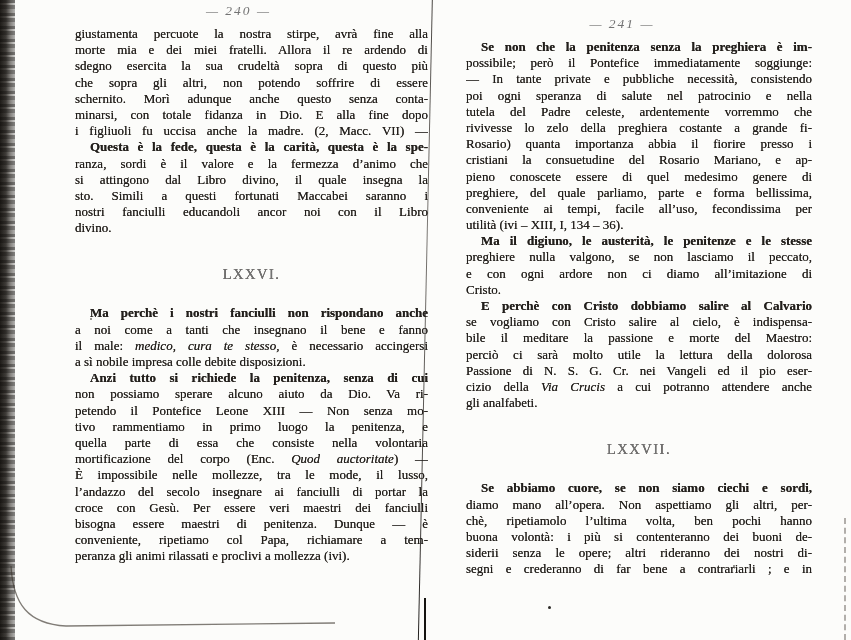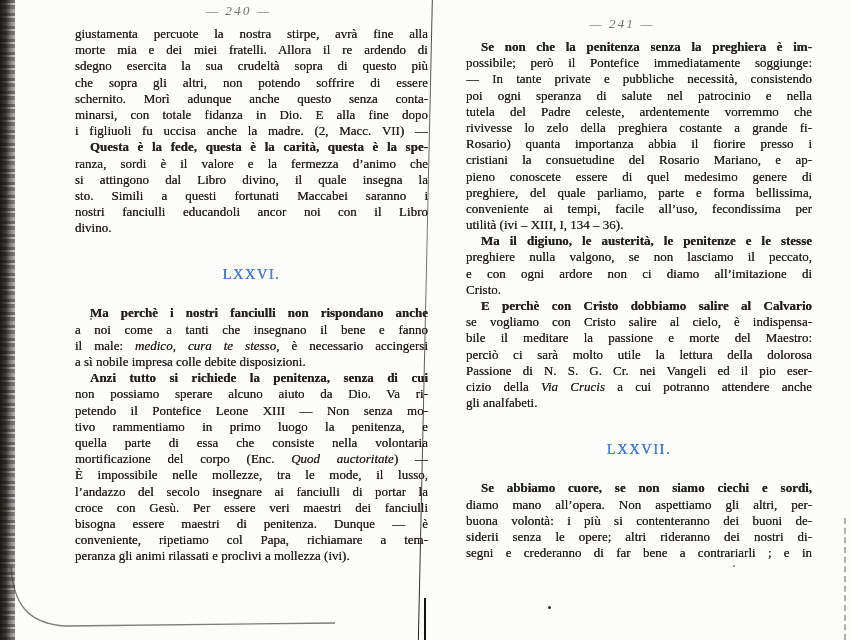--- a/index.html
+++ b/index.html
@@ -55,21 +55,21 @@
     font-size:13px;line-height:16.2px;height:16.2px;
     text-align:justify;text-align-last:justify;
     white-space:normal;overflow:hidden;
     text-shadow:0 0 0.35px rgba(30,25,18,0.85);
   }
   .line.indent{padding-left:15px;font-weight:bold;}
   .line.flush{text-align-last:left;}
   .it{font-style:italic;}
   .section-heading{
     text-align:center;font-size:14.5px;letter-spacing:1.5px;
-    margin:30px 0 22px 0;color:#3b82f6;
+    margin:30px 0 22px 0;color:#737373;
     text-shadow:0 0 0.35px rgba(30,25,18,0.85);
   }
 </style>
 </head>
 <body>
 
 <div class="scan-left-edge"></div>
 <div class="scan-gutter-line"></div>
 <div class="scan-gutter-bottom"></div>
 <div class="scan-dashed-line"></div>
@@ -153,18 +153,19 @@
         <div class="line"><span>bile il meditare la passione e morte del Maestro:</span></div>
         <div class="line"><span>perciò ci sarà molto utile la lettura della dolorosa</span></div>
         <div class="line"><span>Passione di N. S. G. Cr. nei Vangeli ed il pio eser-</span></div>
         <div class="line"><span>cizio della </span><span class="it">Via Crucis</span><span> a cui potranno attendere anche</span></div>
         <div class="line flush"><span>gli analfabeti.</span></div>
       </div>
       <div class="section-heading">LXXVII.</div>
       <div class="para">
         <div class="line indent"><span>Se abbiamo cuore, se non  siamo ciechi  e  sordi,</span></div>
         <div class="line"><span>diamo mano all’opera. Non aspettiamo gli altri, per-</span></div>
+        <div class="line"><span>chè, ripetiamolo l’ultima volta, ben pochi hanno</span></div>
         <div class="line"><span>buona volontà: i più si contenteranno dei buoni de-</span></div>
         <div class="line"><span>siderii senza le opere; altri rideranno dei nostri di-</span></div>
         <div class="line"><span>segni e crederanno di far bene a contrariarli ;  e in</span></div>
       </div>
     </div>
 </div>
 
 </body></html>

